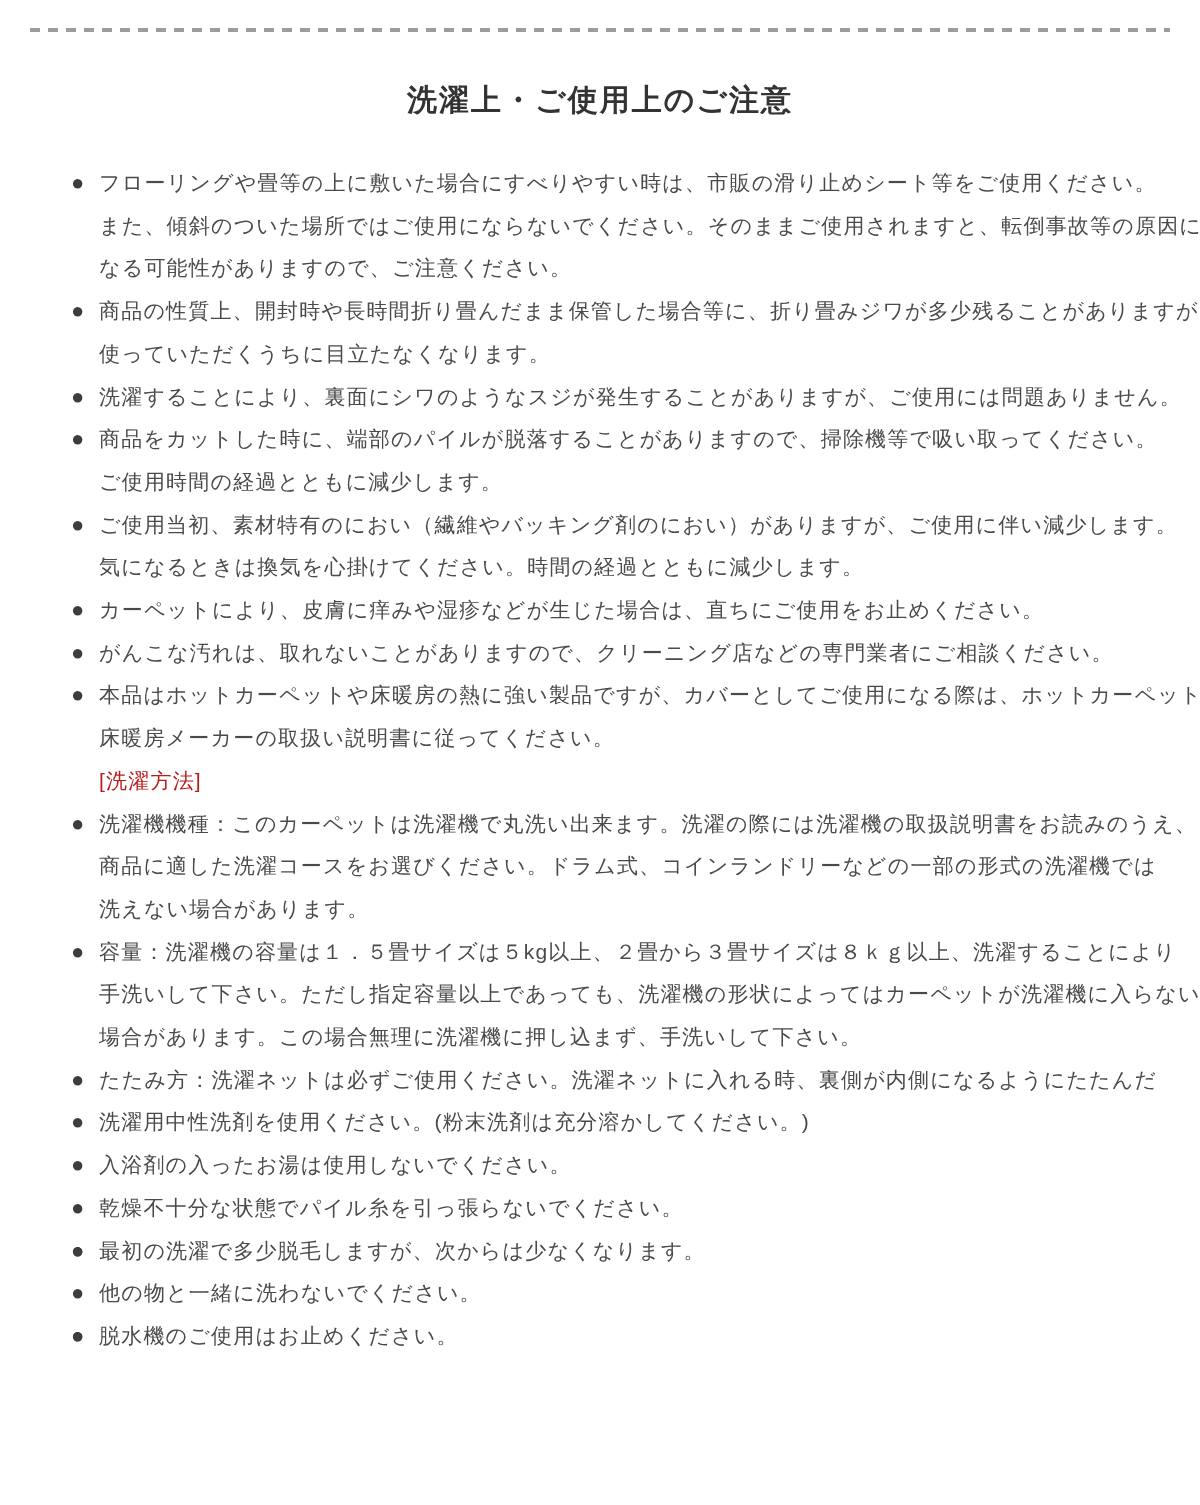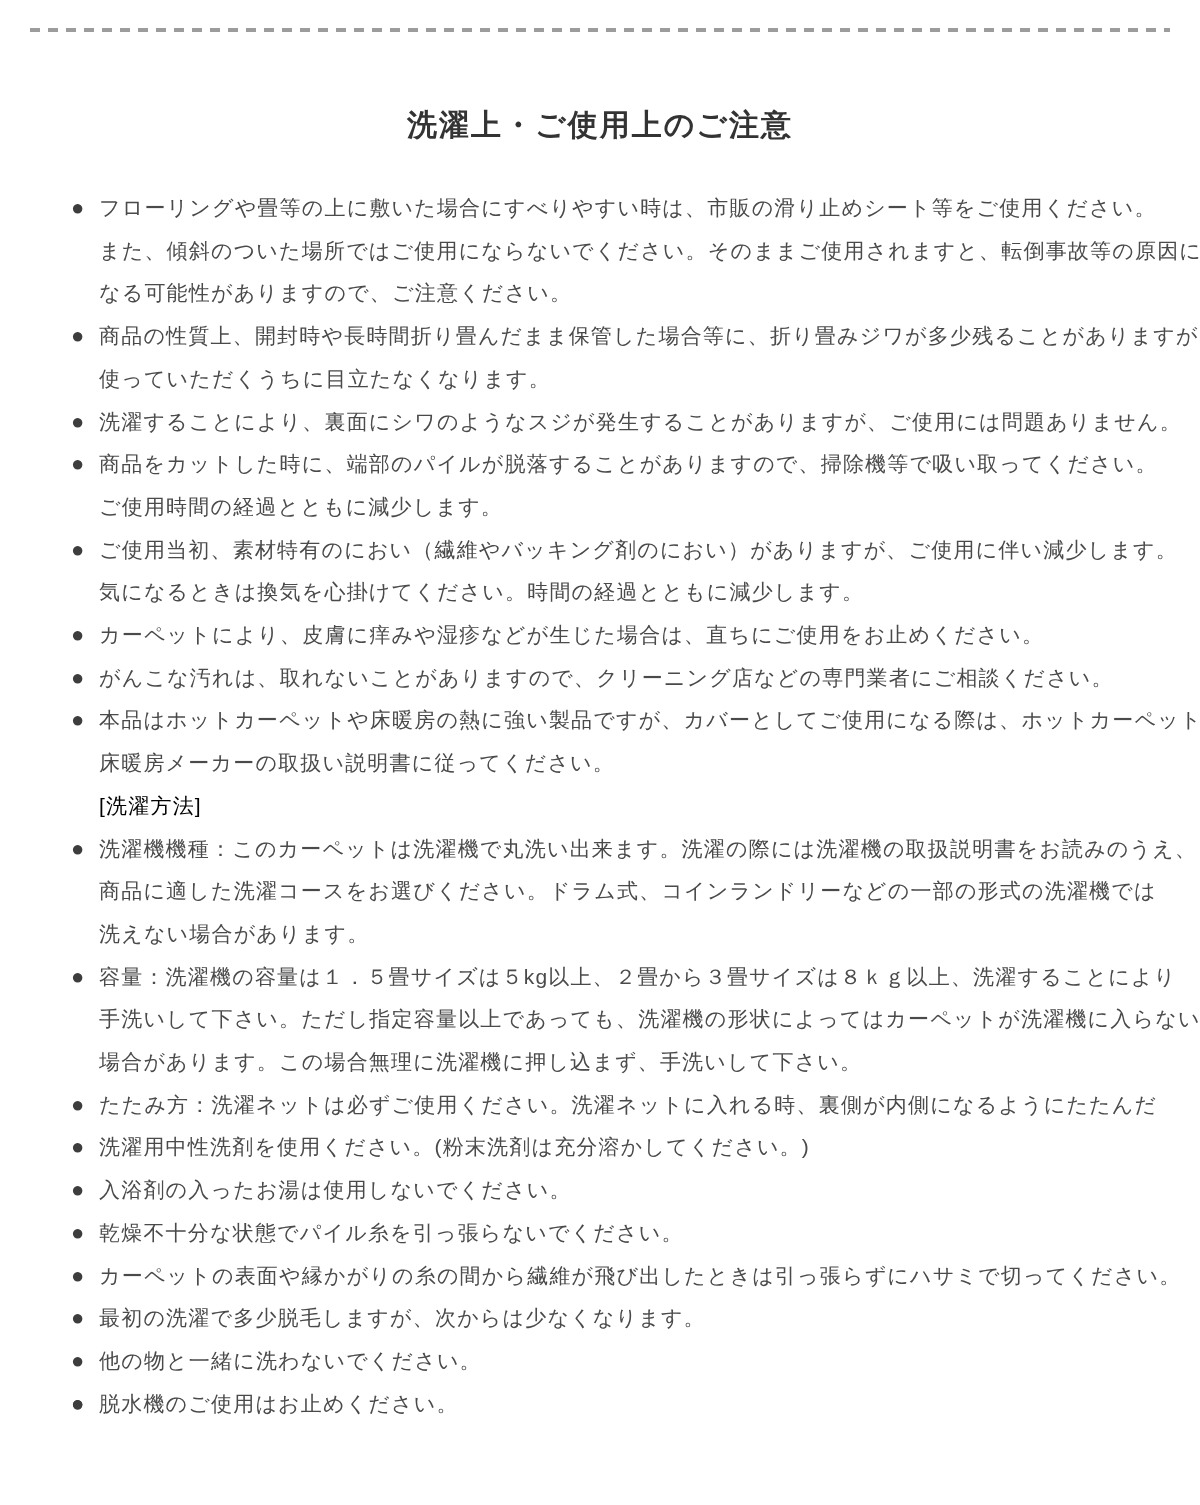--- a/index.html
+++ b/index.html
@@ -11,21 +11,21 @@
     overflow: hidden;
     font-family: "Liberation Sans", "DejaVu Sans", sans-serif;
     color: #4a4a4a;
   }
   .divider {
     margin: 28px 30px 0 30px;
     height: 4px;
     background: repeating-linear-gradient(90deg, #9c9c9c 0px, #9c9c9c 10px, transparent 10px, transparent 18px);
   }
   .doc-title {
-    margin: 69px 0 0 0;
+    margin: 44px 0 0 0;
     text-align: center;
     font-size: 30px;
     line-height: 48px;
     font-weight: bold;
     color: #333333;
     letter-spacing: 2px;
   }
   .content {
     margin-top: 38px;
     font-size: 21px;
@@ -39,21 +39,21 @@
   }
   .line .bullet {
     position: absolute;
     left: 71px;
     top: 0;
     font-size: 22px;
     line-height: 42.7px;
     color: #3d3d3d;
   }
   .line.heading {
-    color: #000000;
+    color: #b91c1c;
   }
 </style>
 </head>
 <body>
 
 <div class="page">
   <div class="divider"></div>
   <h1 class="doc-title">洗濯上・ご使用上のご注意</h1>
   <div class="content">
       <div>
@@ -105,21 +105,21 @@
       <div>
         <div class="line"><span class="bullet">●</span><span>洗濯用中性洗剤を使用ください。(粉末洗剤は充分溶かしてください。)</span></div>
       </div>
       <div>
         <div class="line"><span class="bullet">●</span><span>入浴剤の入ったお湯は使用しないでください。</span></div>
       </div>
       <div>
         <div class="line"><span class="bullet">●</span><span>乾燥不十分な状態でパイル糸を引っ張らないでください。</span></div>
       </div>
       <div>
-        <div class="line"><span class="bullet">●</span><span>カーペットの表面や縁かがりの糸の間から繊維が飛び出したときは引っ張らずにハサミで切ってください。</span></div>
+        <div class="line"><span class="bullet">●</span></div>
       </div>
       <div>
         <div class="line"><span class="bullet">●</span><span>最初の洗濯で多少脱毛しますが、次からは少なくなります。</span></div>
       </div>
       <div>
         <div class="line"><span class="bullet">●</span><span>他の物と一緒に洗わないでください。</span></div>
       </div>
       <div>
         <div class="line"><span class="bullet">●</span></div>
       </div>

